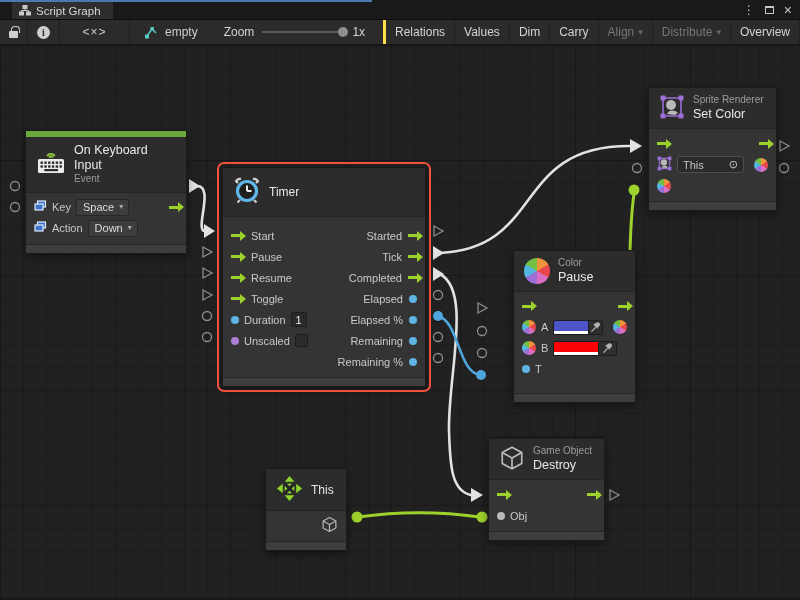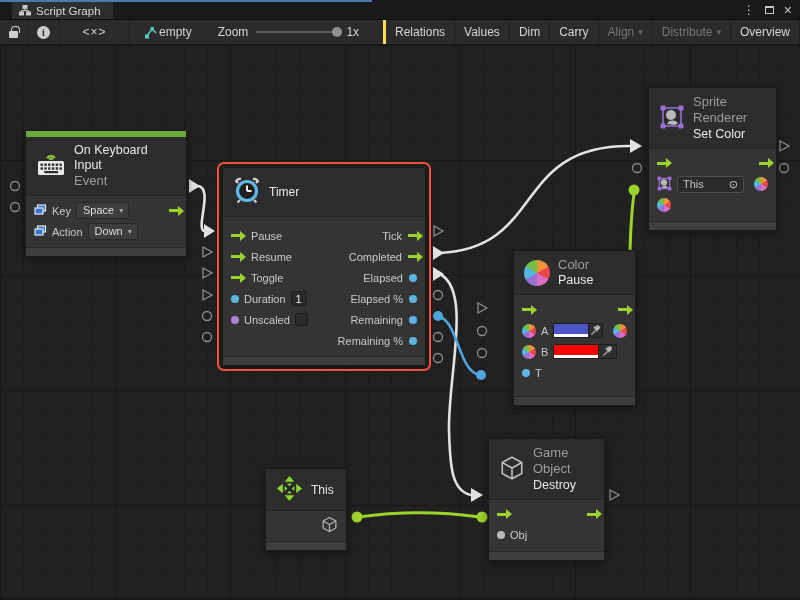--- a/index.html
+++ b/index.html
@@ -19,21 +19,21 @@
   .maxbox { width:9px; height:8px; border:1px solid #c7c7c7; border-top-width:2px; display:inline-block; }
 
   
   .toolbar { height:26px; background:#2b2b2b; border-top:1px solid #0d0d0d; border-bottom:1px solid #151515;
     display:flex; align-items:stretch; color:#d4d4d4; font-size:12px; }
   .tbtn { display:flex; align-items:center; justify-content:center; padding:0 9px;
     border-right:1px solid #202020; white-space:nowrap; }
   .tbtn.disabled { color:#767676; }
   .caret { font-size:9px; margin-left:4px; color:#9a9a9a; }
   .tbtn.disabled .caret { color:#6a6a6a; }
-  .crumb { display:flex; align-items:center; padding:0 14px; color:#cfcfcf; }
+  .crumb { display:flex; align-items:center; gap:6px; padding:0 14px; color:#cfcfcf; }
   .zoom-area { display:flex; align-items:center; gap:8px; padding:0 12px; flex:1; }
   .zoom-track { position:relative; width:82px; height:2px; background:#5a5a5a; }
   .zoom-handle { position:absolute; right:-4px; top:-4px; width:10px; height:10px; border-radius:50%; background:#8f8f8f; }
   .right-group { display:flex; align-items:stretch; margin-left:auto; }
   .right-group .tbtn:first-child { border-left:3px solid #fde047; }
   .lockbody { width:10px; height:7px; background:#cfcfcf; border-radius:1px; position:relative; margin-top:4px; }
   .lockbody::before { content:""; position:absolute; left:1.5px; top:-5px; width:7px; height:6px;
     border:1.5px solid #cfcfcf; border-bottom:none; border-radius:4px 4px 0 0; }
   .info-circle { width:13px; height:13px; border-radius:50%; background:#cfcfcf; color:#2b2b2b;
     font-size:10px; font-weight:bold; display:flex; align-items:center; justify-content:center;
@@ -50,21 +50,21 @@
     background-size:115px 115px,115px 115px,23px 23px,23px 23px; }
   svg.wires { position:absolute; inset:0; pointer-events:none; }
 
   
   .node { position:absolute; background:#343434; border:1px solid #1a1a1a; border-radius:2px;
     box-shadow:0 3px 9px rgba(0,0,0,.45); color:#cfcfcf; font-size:11px; }
   .node.selected { outline:2px solid #f1503c; outline-offset:3px; }
   .nhead { background:#2c2c2c; display:flex; align-items:center; gap:8px; padding:6px 10px;
     border-bottom:1px solid #242424; }
   .ntitle { color:#e8e8e8; font-size:12px; }
-  .nsur { color:#9c9c9c; font-size:13px; line-height:1.25; }
+  .nsur { color:#9c9c9c; font-size:10px; line-height:1.25; }
   .ntitle2 { color:#e8e8e8; font-size:12.5px; line-height:1.2; }
   .nbody { padding:4px 0 5px; }
   .nrow { display:flex; align-items:center; height:21px; padding:0 8px; gap:5px; }
   .nrow .spacer { flex:1; }
   .nfoot { height:9px; background:#3d3d3d; border-top:1px solid #262626; }
 
   
   .garrow { position:relative; display:inline-block; width:9px; height:3px; background:#9dd12c; margin-right:6px; flex:none; }
   .garrow::after { content:""; position:absolute; left:9px; top:-3.5px; width:0; height:0;
     border-left:6px solid #9dd12c; border-top:5px solid transparent; border-bottom:5px solid transparent; }
@@ -306,20 +306,28 @@
             <path d="M7 23 L4.5 25.5 M21 23 L23.5 25.5" stroke="#cfcfcf" stroke-width="2.2"></path>
             <circle cx="14" cy="14" r="9.5" fill="#1f1f1f" stroke="#5fb8e8" stroke-width="3.2"></circle>
             <path d="M14 14 L14 8.5 M14 14 L18.5 14" stroke="#eee" stroke-width="2"></path>
           </svg>
         </span>
         <span class="ntitle">Timer</span>
       </div>
       <div class="nbody" style="padding-top:8px;">
         <div class="nrow">
           <span class="garrow"></span>
+          <span class="rlabel">Start</span>
+          <span class="right-cell">
+              <span class="rlabel">Started</span>
+              <span class="garrow"></span>
+            </span>
+        </div>
+        <div class="nrow">
+          <span class="garrow"></span>
           <span class="rlabel">Pause</span>
           <span class="right-cell">
               <span class="rlabel">Tick</span>
               <span class="garrow"></span>
             </span>
         </div>
         <div class="nrow">
           <span class="garrow"></span>
           <span class="rlabel">Resume</span>
           <span class="right-cell">

